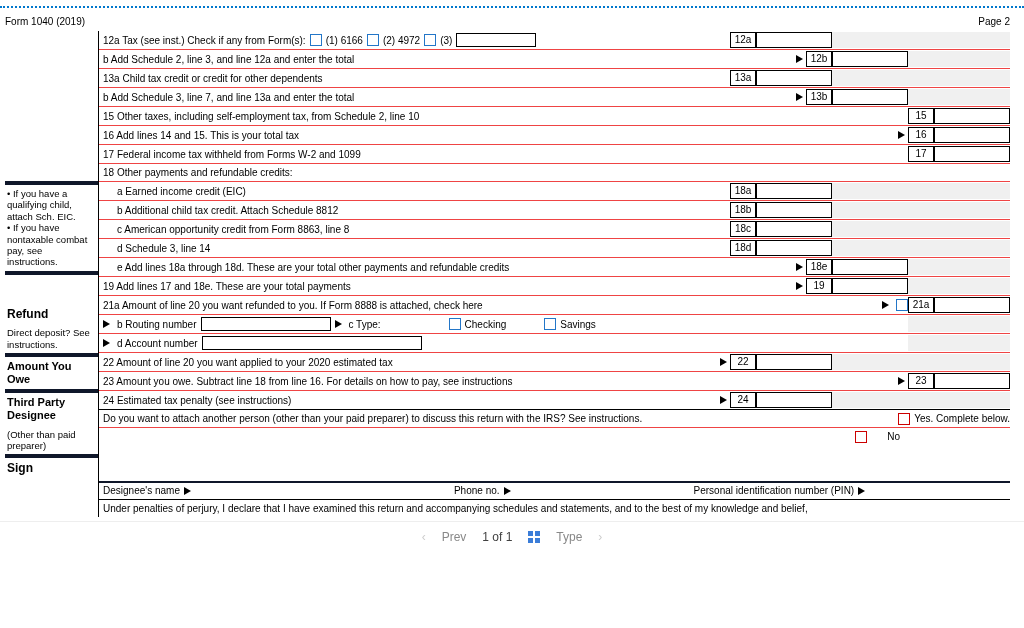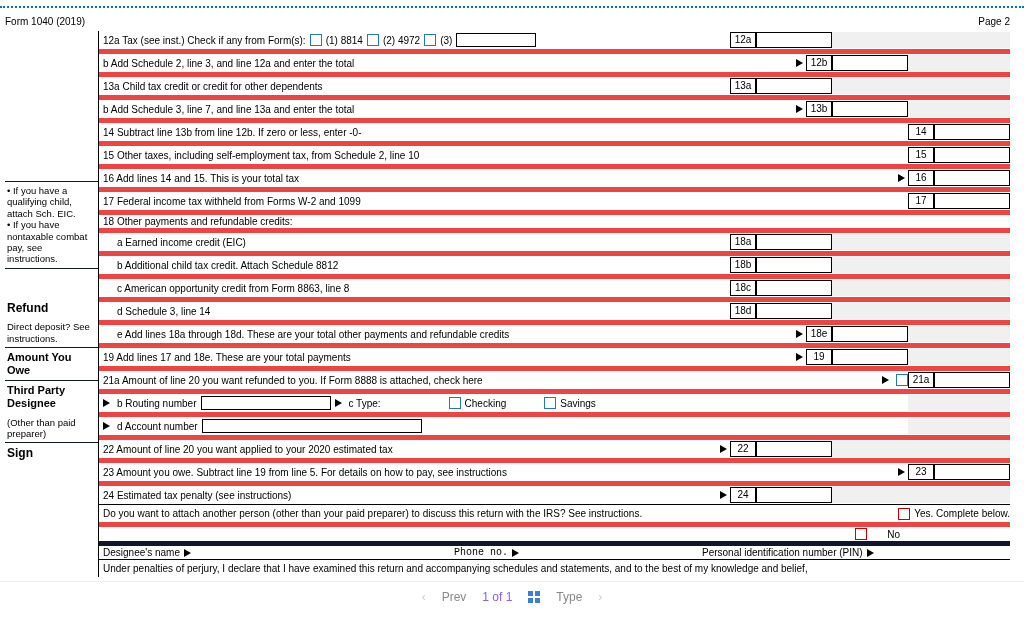--- a/index.html
+++ b/index.html
@@ -9,38 +9,38 @@
     font-size: 10px;
     color: #000;
     background: #fff;
     width: 1024px;
   }
   .topline { border-top: 2px dotted #0077cc; margin-top: 6px; }
   .form-area { padding: 0 14px 0 5px; }
   .hdr { display: flex; justify-content: space-between; padding: 8px 0 4px 0; }
   .main { display: flex; }
   .sidecol { width: 94px; flex: 0 0 94px; border-right: 1px solid #000; }
-  .sideblock { border-top: 1px solid #0f172a; padding: 3px 4px 3px 2px; font-size: 9.5px; line-height: 1.2; }
+  .sideblock { border-top: 4px solid #0f172a; padding: 3px 4px 3px 2px; font-size: 9.5px; line-height: 1.2; }
   .sideblock.noborder { border-top: none; }
   .sideblock b { font-weight: bold; font-size: 12px; }
   .content { flex: 1; }
-  .row { display: flex; align-items: center; min-height: 18px; border-top: 5px solid #ef4444; padding: 1px 0; }
+  .row { display: flex; align-items: center; min-height: 18px; border-top: 1px solid #ef4444; padding: 1px 0; }
   .row.first { border-top: none; }
   .desc { flex: 1; padding-left: 4px; display:flex; align-items:center; gap:4px;}
   .boxn { width: 26px; text-align: center; border: 1px solid #000; background:#fff; height:16px; line-height:14px; font-size:10px;}
   .shade { background: #f0f0f0; height:16px; }
   .amt { width: 76px; height:16px; border:1px solid #000; background:#fff; }
   .tri { width:0; height:0; border-top:4px solid transparent; border-bottom:4px solid transparent; border-left:7px solid #000; margin-right:3px;}
   .cb { width:12px; height:12px; border:1.5px solid #2376c8; display:inline-block; vertical-align:middle; background:#fff;}
   .cb.red { border-color:#c00; }
   .entry { height:14px; border:1px solid #000; background:#fff; display:inline-block;}
   .spacer { flex:1; }
   .col-pad { width: 76px; }
   .pager { display:flex; justify-content:center; align-items:center; gap:16px; padding:8px 0; color:#888; font-size:12px; border-top:1px solid #eee; margin-top:4px;}
-  .pager .active { color:#8b5cf6; }
+  .pager .active { color:#404040; }
   .grid-icon { width:12px; height:12px; display:inline-block; background:
      linear-gradient(#3b7dd8,#3b7dd8), linear-gradient(#3b7dd8,#3b7dd8),
      linear-gradient(#3b7dd8,#3b7dd8), linear-gradient(#3b7dd8,#3b7dd8);
      background-size: 5px 5px; background-repeat:no-repeat;
      background-position: 0 0, 7px 0, 0 7px, 7px 7px;}
   .chev { color:#ccc; }
   
   .tail { display:flex; align-items:center; }
   .rowgap { gap:2px; }
 </style>
@@ -66,21 +66,21 @@
       <div class="sideblock noborder">(Other than paid preparer)</div>
       <div class="sideblock"><b>Sign</b></div>
     </div>
 
     <div class="content">
 
       <div class="row first rowgap">
         <div class="desc">
           <span>12a Tax (see inst.) Check if any from Form(s):</span>
           <span class="cb"></span>
-          <span>(1) 8814</span>
+          <span>(1) 6166</span>
           <span class="cb"></span>
           <span>(2) 4972</span>
           <span class="cb"></span>
           <span>(3)</span>
           <span class="entry" style="width:80px;"></span>
         </div>
         <div class="tail">
           <span class="boxn">12a</span>
           <span class="amt"></span>
           <span class="col-pad shade"></span>
@@ -121,29 +121,20 @@
           </div>
         <div class="tail">
             <span class="tri"></span>
           <span class="boxn">13b</span>
           <span class="amt"></span>
           <span class="col-pad shade" style="width:26px;"></span>
             <span class="col-pad shade"></span>
         </div>
       </div>
 
-      <div class="row">
-          <div class="desc">
-            <span>14 Subtract line 13b from line 12b. If zero or less, enter -0-</span>
-          </div>
-        <div class="tail">
-            <span class="boxn">14</span>
-            <span class="amt"></span>
-          </div>
-        </div>
       <div class="row">
           <div class="desc">
             <span>15 Other taxes, including self-employment tax, from Schedule 2, line 10</span>
           </div>
         <div class="tail">
             <span class="boxn">15</span>
             <span class="amt"></span>
           </div>
         </div>
       <div class="row">
@@ -299,21 +290,21 @@
             <span class="boxn">22</span>
             <span class="amt"></span>
         <span class="col-pad shade"></span>
             <span class="col-pad shade" style="width:26px;"></span>
             <span class="col-pad shade"></span>
           </div>
         </div>
 
       <div class="row">
           <div class="desc">
-            <span>23  Amount you owe. Subtract line 19 from line 5. For details on how to pay, see instructions</span>
+            <span>23  Amount you owe. Subtract line 18 from line 16. For details on how to pay, see instructions</span>
           </div>
         <div class="tail">
             <span class="tri"></span>
             <span class="boxn">23</span>
             <span class="amt"></span>
           </div>
         </div>
 
       <div class="row">
           <div class="desc">
@@ -340,28 +331,28 @@
         </div>
       <div class="row">
           <div class="desc"></div>
         <div class="tail" style="gap:20px;">
           <span class="cb red"></span>
             <span>No</span>
           <span style="width:90px;"></span>
         </div>
         </div>
 
-      <div class="row" style="border-top:5px solid #0f172a;">
+      <div class="row" style="border-top:2px solid #0f172a;margin-top:36px;">
         <div class="desc" style="gap:30px;">
           <span style="display:flex; align-items:center; gap:4px;">
               <span style="white-space:pre-line; line-height:1;">Designee's name</span>
               <span class="tri"></span>
             </span>
           <span style="width:200px;"></span>
-          <span style="display:flex; align-items:center; gap:4px;font-family:Liberation Mono, monospace;">
+          <span style="display:flex; align-items:center; gap:4px;">
               <span style="white-space:pre-line; line-height:1;">Phone no.</span>
               <span class="tri"></span>
             </span>
           <span style="width:120px;"></span>
           <span style="display:flex; align-items:center; gap:4px;">
               <span style="white-space:pre-line; line-height:1;">Personal identification number (PIN)</span>
               <span class="tri"></span>
             </span>
         </div>
       </div>

